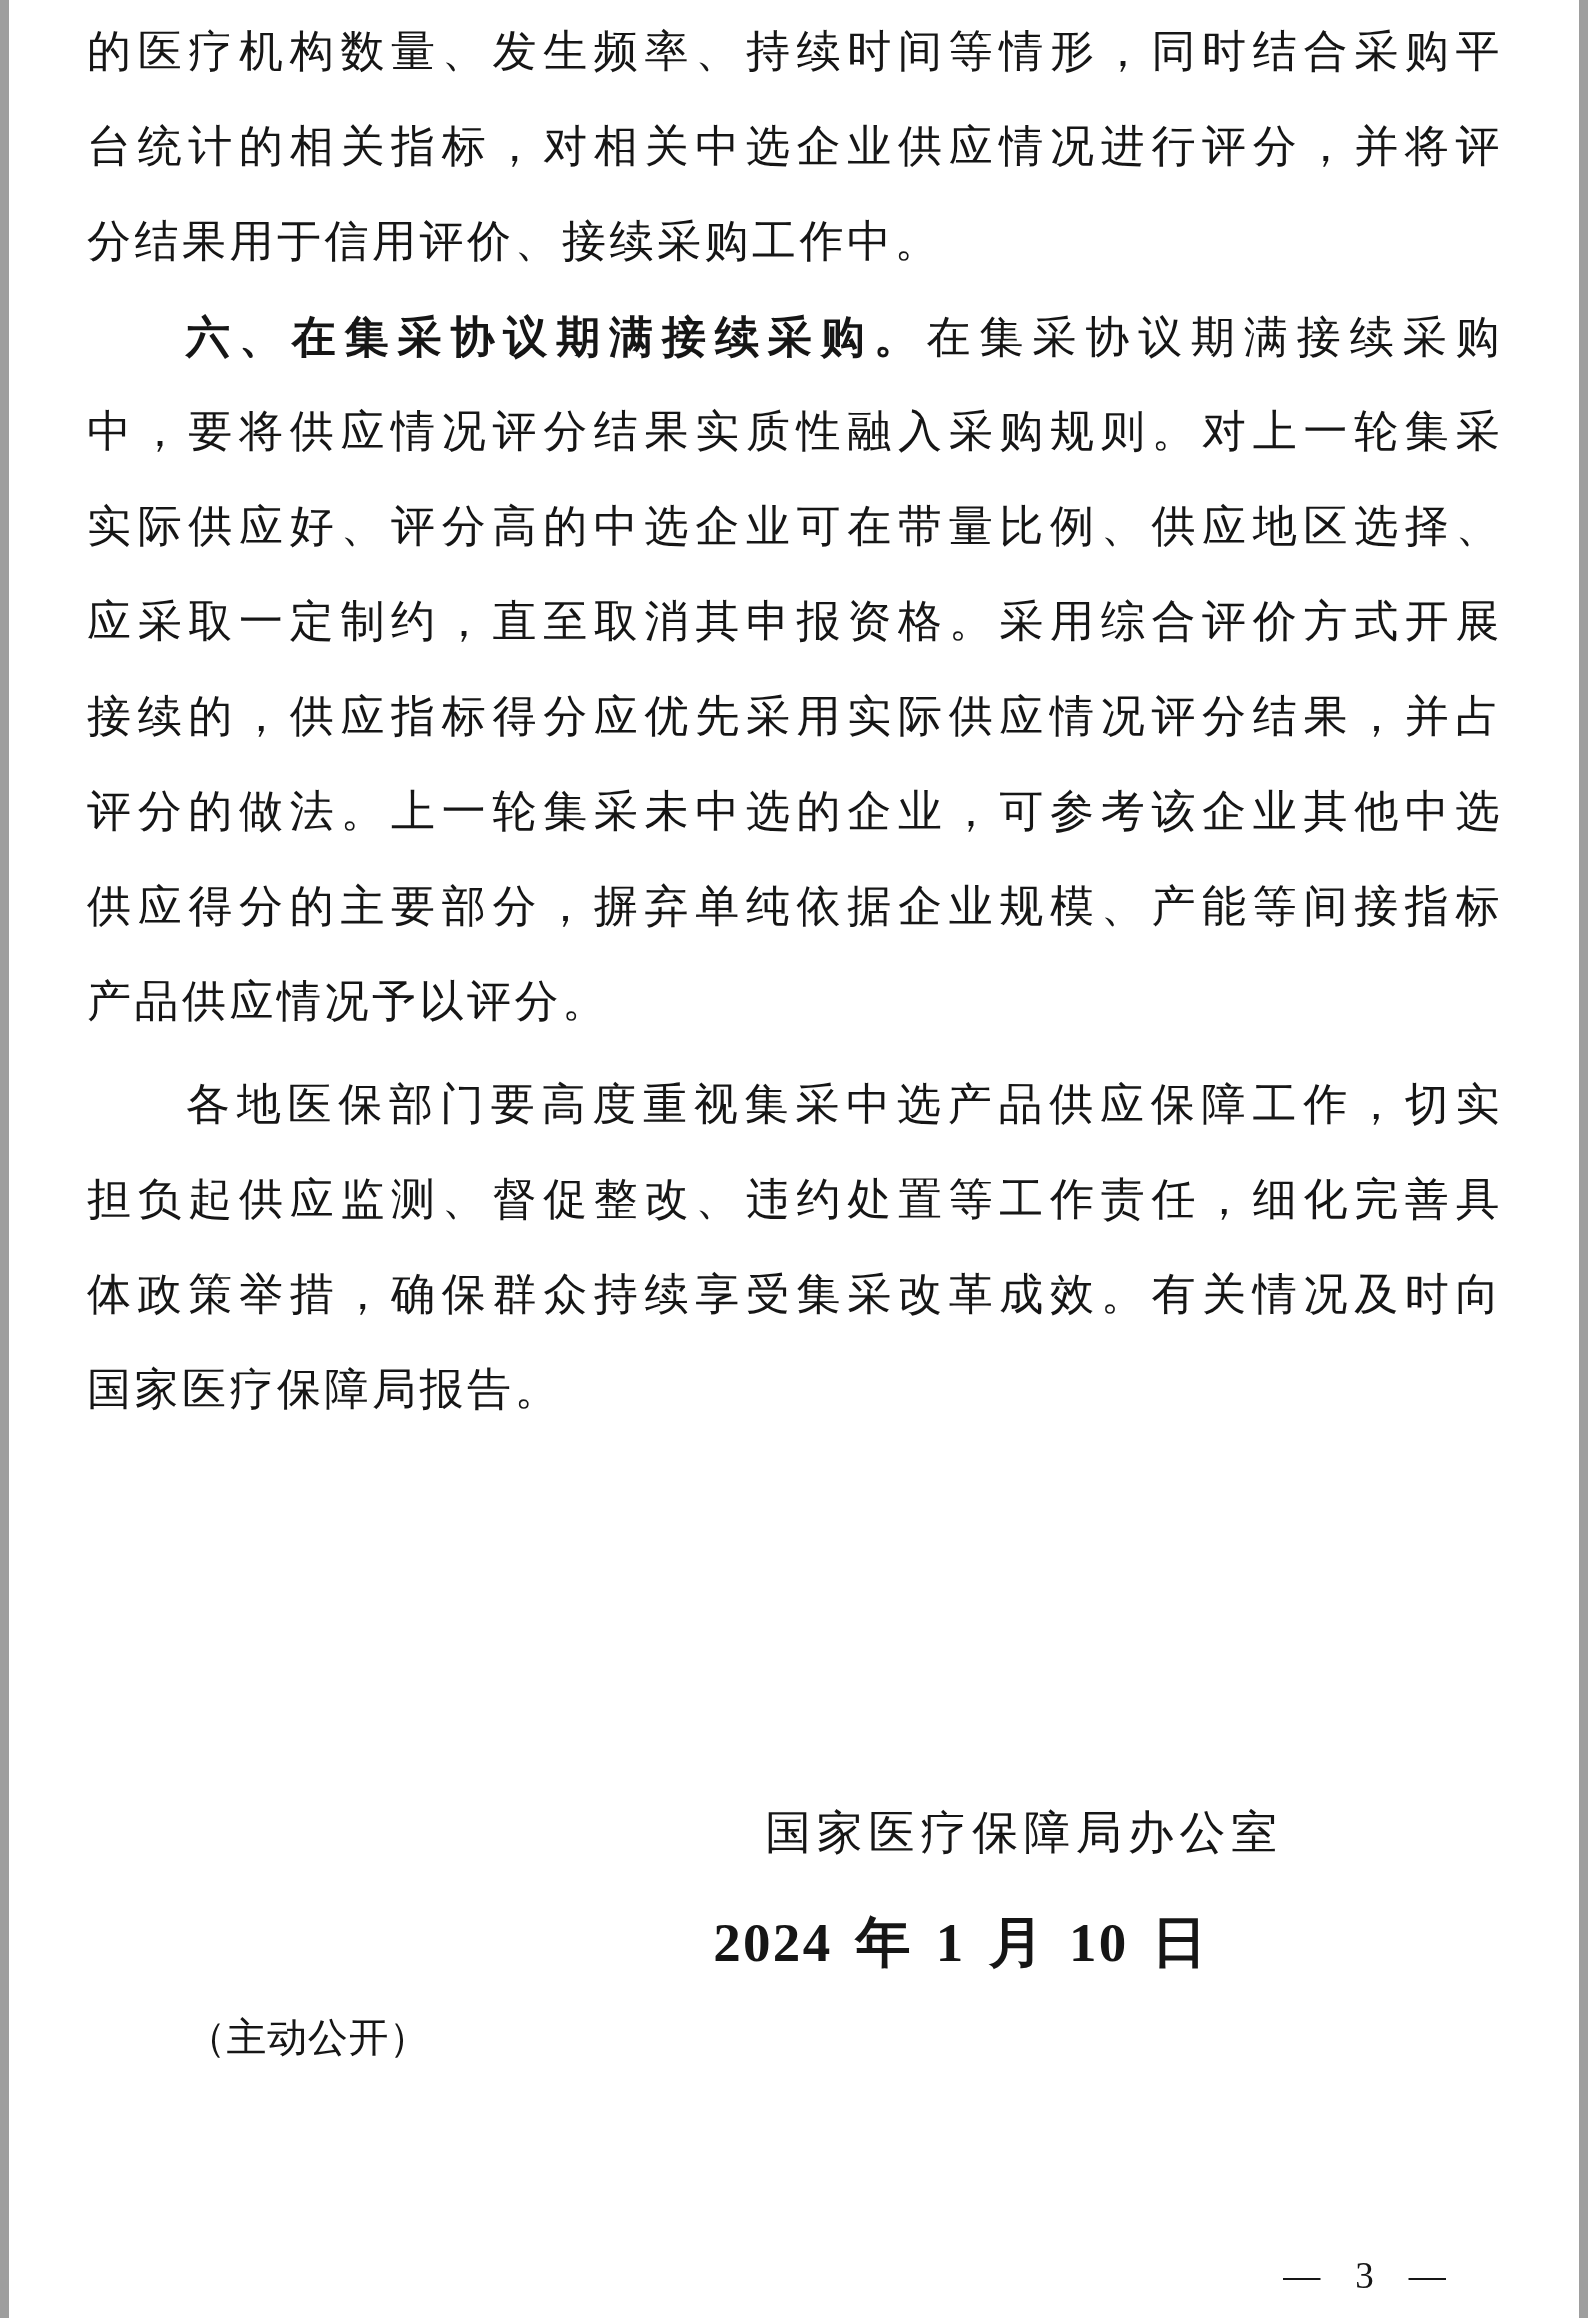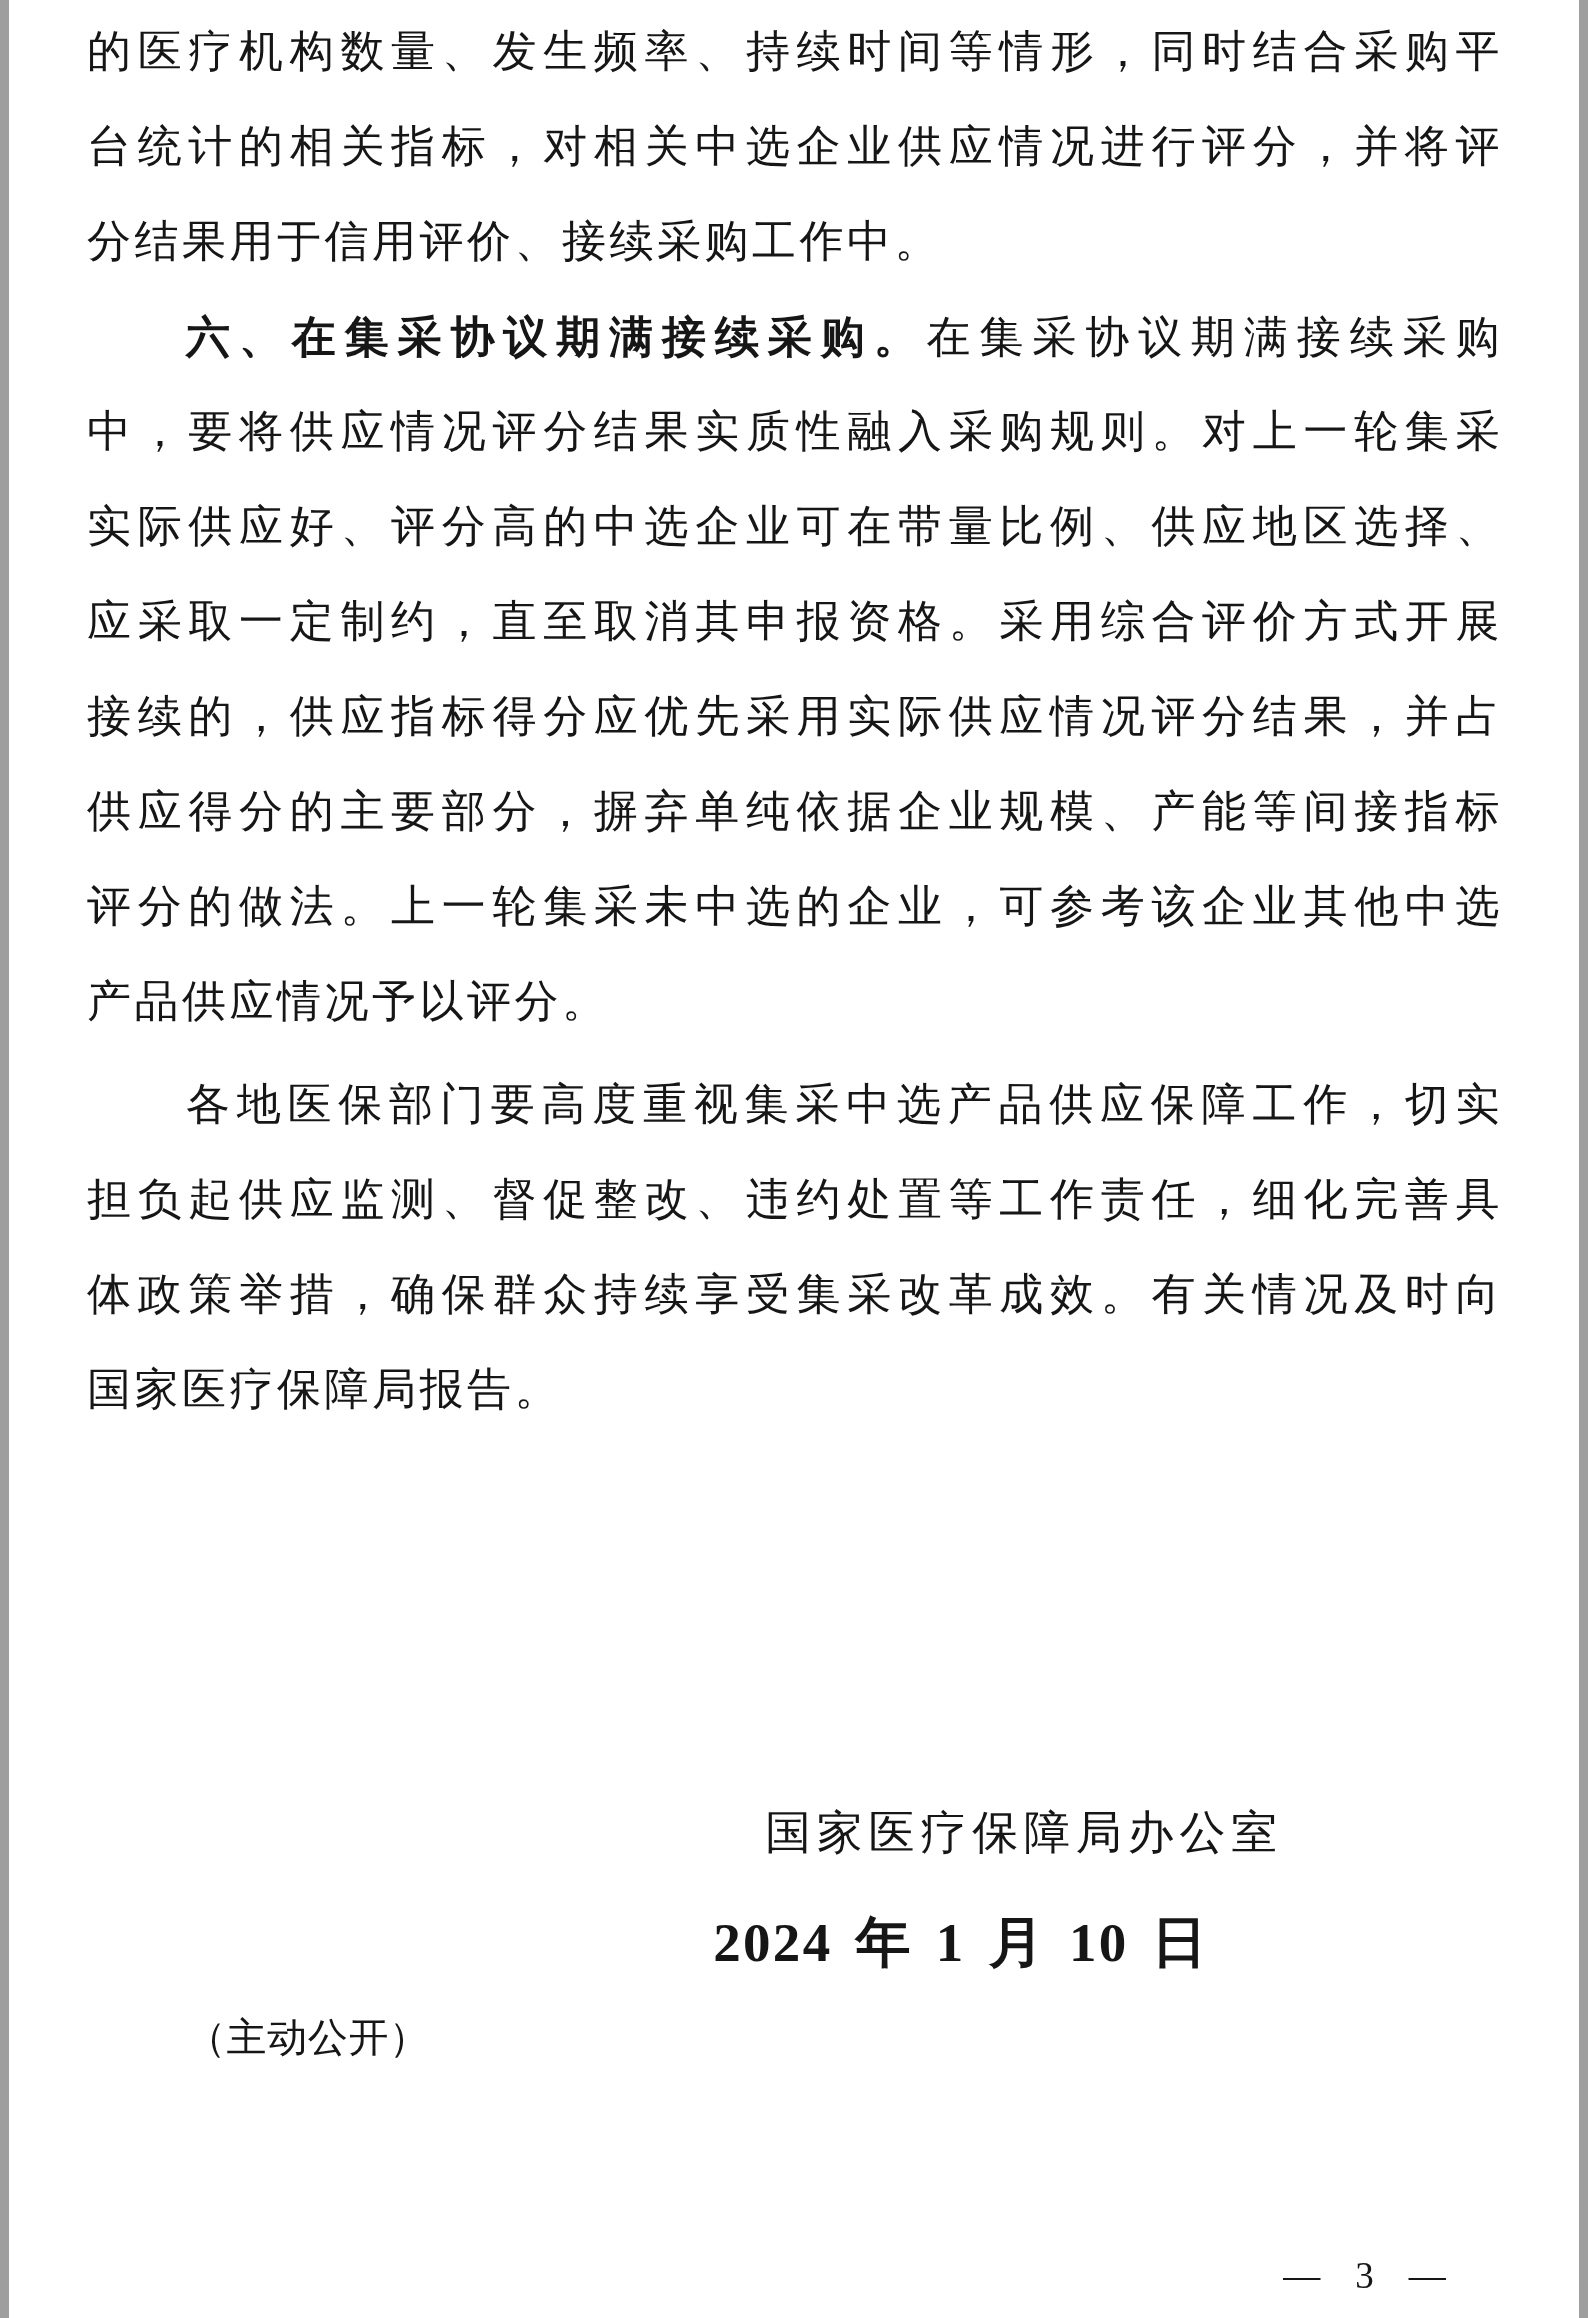--- a/index.html
+++ b/index.html
@@ -96,22 +96,22 @@
           <div class="line">的医疗机构数量、发生频率、持续时间等情形，同时结合采购平</div>
           <div class="line">台统计的相关指标，对相关中选企业供应情况进行评分，并将评</div>
           <div class="line line-last">分结果用于信用评价、接续采购工作中。</div>
         </div>
         <div class="paragraph">
           <div class="line line-indent"><span class="bold-lead">六、在集采协议期满接续采购。</span><span>在集采协议期满接续采购</span></div>
           <div class="line">中，要将供应情况评分结果实质性融入采购规则。对上一轮集采</div>
           <div class="line">实际供应好、评分高的中选企业可在带量比例、供应地区选择、</div>
           <div class="line">应采取一定制约，直至取消其申报资格。采用综合评价方式开展</div>
           <div class="line">接续的，供应指标得分应优先采用实际供应情况评分结果，并占</div>
+          <div class="line">评分的做法。上一轮集采未中选的企业，可参考该企业其他中选</div>
           <div class="line">供应得分的主要部分，摒弃单纯依据企业规模、产能等间接指标</div>
-          <div class="line">评分的做法。上一轮集采未中选的企业，可参考该企业其他中选</div>
           <div class="line line-last">产品供应情况予以评分。</div>
         </div>
         <div class="paragraph gap-top">
           <div class="line line-indent">各地医保部门要高度重视集采中选产品供应保障工作，切实</div>
           <div class="line">担负起供应监测、督促整改、违约处置等工作责任，细化完善具</div>
           <div class="line">体政策举措，确保群众持续享受集采改革成效。有关情况及时向</div>
           <div class="line line-last">国家医疗保障局报告。</div>
         </div>
       </div>
 

